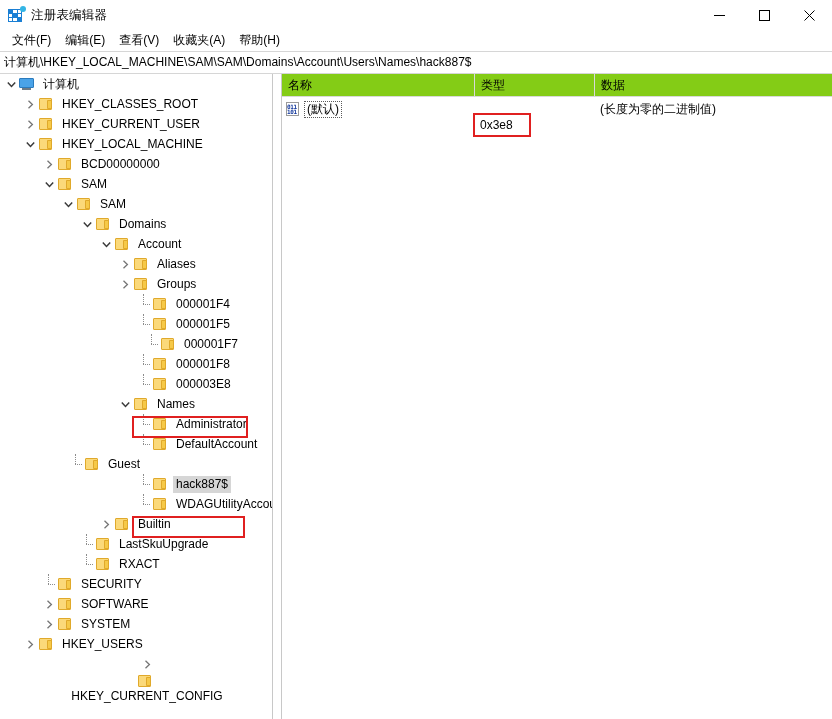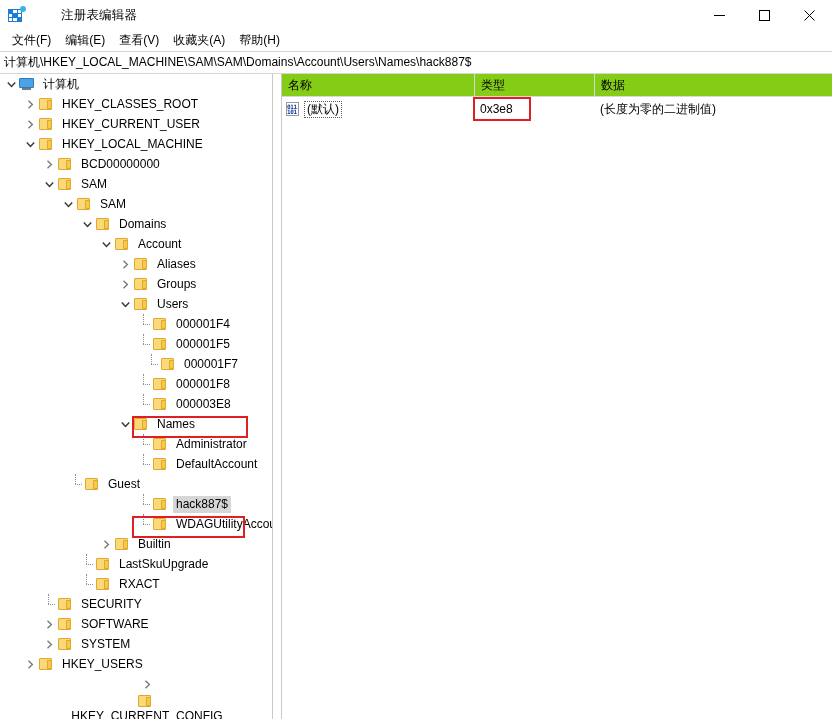--- a/index.html
+++ b/index.html
@@ -17,21 +17,20 @@
     -webkit-font-smoothing: antialiased;
   }
 
   
   .titlebar {
     height: 30px;
     display: flex;
     align-items: center;
     background: #ffffff;
     position: relative;
-    gap: 30px;
   }
   .app-icon {
     width: 16px;
     height: 16px;
     margin-left: 8px;
     margin-right: 7px;
     position: relative;
     flex: 0 0 auto;
   }
   .app-icon .grid {
@@ -269,21 +268,21 @@
   .cell {
     height: 20px;
     display: flex;
     align-items: center;
     font-size: 12px;
     box-sizing: border-box;
     padding-left: 6px;
     color: #000;
   }
   .cell-name { width: 192px; padding-left: 3px; }
-  .cell-type { width: 120px; position: relative; }
+  .cell-type { width: 120px; position: relative; margin-top: 16px; }
   .cell-data { flex: 1 1 auto; }
   .value-icon {
     width: 16px;
     height: 15px;
     flex: 0 0 auto;
     margin-right: 3px;
     position: relative;
   }
   .value-icon .page {
     position: absolute;
@@ -490,32 +489,20 @@
             <svg width="9" height="9" viewBox="0 0 9 9">
               <polyline points="2.5,0.8 6.4,4.5 2.5,8.2" fill="none" stroke="#767676" stroke-width="1.3"></polyline>
             </svg>
           </span>
           <div class="folder">
             <div class="body"></div>
             <div class="tab"></div>
           </div>
           <span class="node-label">Groups</span>
         </div>
-        <div class="tree-row" style="padding-left: 117px;">
-          <span class="expander">
-            <svg width="9" height="9" viewBox="0 0 9 9">
-              <polyline points="0.8,2.6 4.5,6.4 8.2,2.6" fill="none" stroke="#3a3a3a" stroke-width="1.5"></polyline>
-            </svg>
-          </span>
-          <div class="folder">
-            <div class="body"></div>
-            <div class="tab"></div>
-          </div>
-          <span class="node-label">Users</span>
-        </div>
         <div class="tree-row" style="padding-left: 136px;">
           <span class="dots elbow"></span>
           <div class="folder">
             <div class="body"></div>
             <div class="tab"></div>
           </div>
           <span class="node-label">000001F4</span>
         </div>
         <div class="tree-row" style="padding-left: 136px;">
           <span class="dots elbow"></span>

